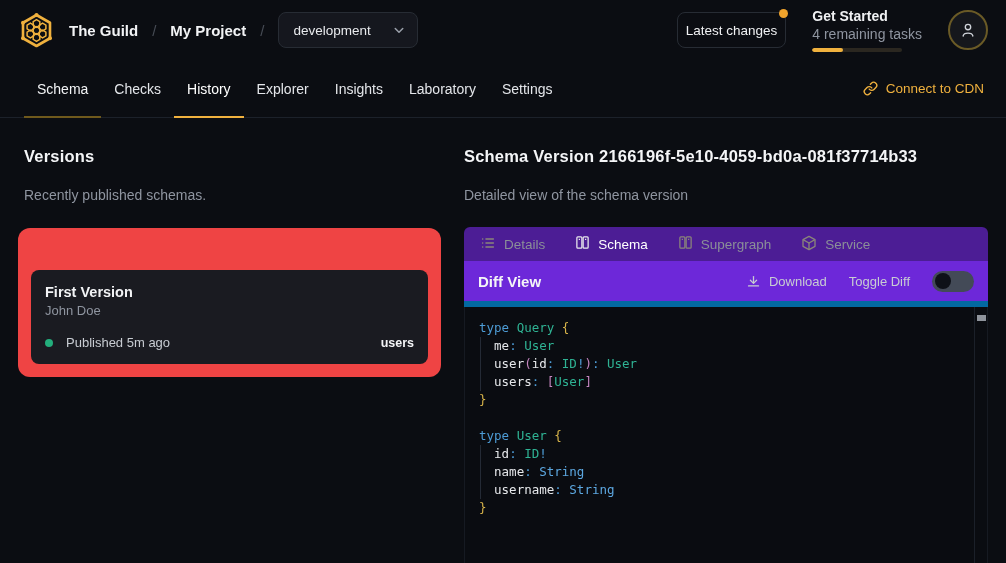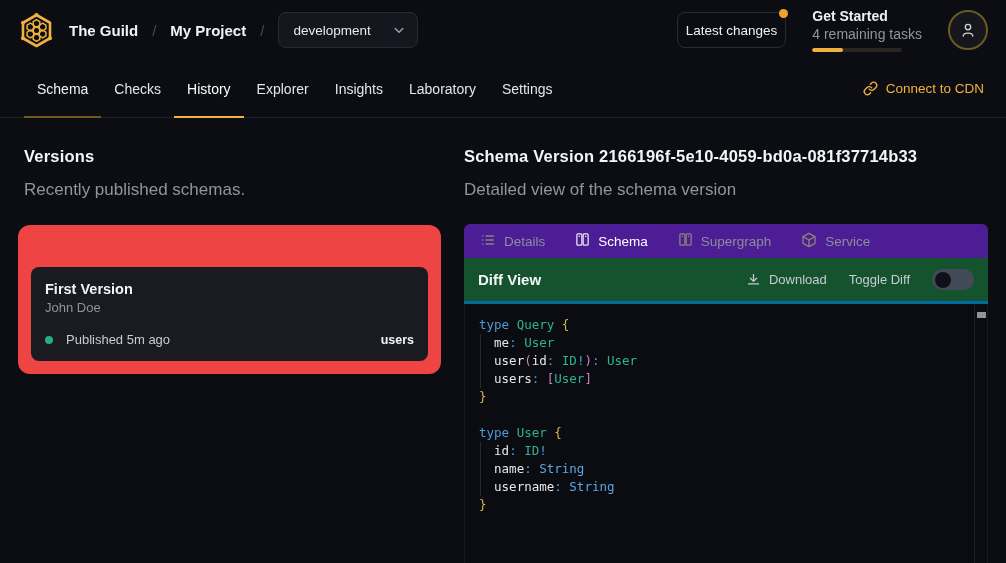--- a/index.html
+++ b/index.html
@@ -52,21 +52,21 @@
   .nav-tab.active::after { background:#f0b13e; }
   .cdn-link { display:flex; align-items:center; gap:8px; font-size:13.5px; color:#f0b13e;justify-content:flex-end; }
 
   
   .content { display:flex; gap:23px; padding:0 18px; }
   .left-col { width:423px; flex:none; }
   .right-col { flex:1; min-width:0; }
   .col-head { margin-top:29px; padding-left:6px; }
   .right-col .col-head { padding-left:0; }
   .col-title { font-size:16.5px; font-weight:700; color:#f4f5f7; letter-spacing:.2px; }
-  .col-sub { margin-top:14px; font-size:17px; color:#8f95a0; }
+  .col-sub { margin-top:21px; font-size:14px; color:#8f95a0; }
 
   
   .versions-card { margin-top:25px; background:#ef4444; border-radius:12px; padding:42px 13px 13px; }
   .version-item { background:#1a1b21; border-radius:8px; padding:14px; }
   .vi-name { font-size:14.5px; font-weight:600; color:#f2f3f5; }
   .vi-author { margin-top:3px; font-size:13px; color:#8f95a0; }
   .vi-row { margin-top:17px; display:flex; align-items:center; gap:13px; }
   .vi-dot { width:8px; height:8px; border-radius:50%; background:#23ae7c; }
   .vi-status { font-size:13px; color:#c8ccd2; }
   .vi-service { margin-left:auto; font-size:12.5px; font-weight:700; color:#f4f5f7; }
@@ -74,21 +74,21 @@
   
   .panel { margin-top:24px; }
   .panel-tabs {
     height:34px; background:#4c1d95; border-radius:6px 6px 0 0;
     display:flex; align-items:center; gap:30px; padding:0 16px;
   }
   .ptab { display:flex; align-items:center; gap:8px; font-size:13.5px; color:#8b8f98; }
   .ptab svg { stroke:#8a857a; }
   .ptab.active { color:#ffffff; font-weight:500; }
   .ptab.active svg { stroke:#e9eaee; }
-  .diff-header { height:46px; background:#14532d; display:flex; align-items:center; padding:0 14px; border-bottom:3px solid #0369a1; }
+  .diff-header { height:46px; background:#6d28d9; display:flex; align-items:center; padding:0 14px; border-bottom:6px solid #0369a1; }
   .diff-title { font-size:15px; font-weight:700; color:#f4f5f7; }
   .diff-actions { margin-left:auto; display:flex; align-items:center; gap:22px; }
   .download-btn { display:flex; align-items:center; gap:8px; font-size:13px; color:#c8ccd2; }
   .toggle-label { font-size:13px; color:#c8ccd2; }
   .switch { position:relative; width:42px; height:21px; border-radius:11px; background:#434a57; flex:none; }
   .switch .knob { position:absolute; top:2.5px; left:3px; width:16px; height:16px; border-radius:50%; background:#0e1118; }
 
   
   .code-area {
     position:relative; height:265px; background:#0a0c11;

